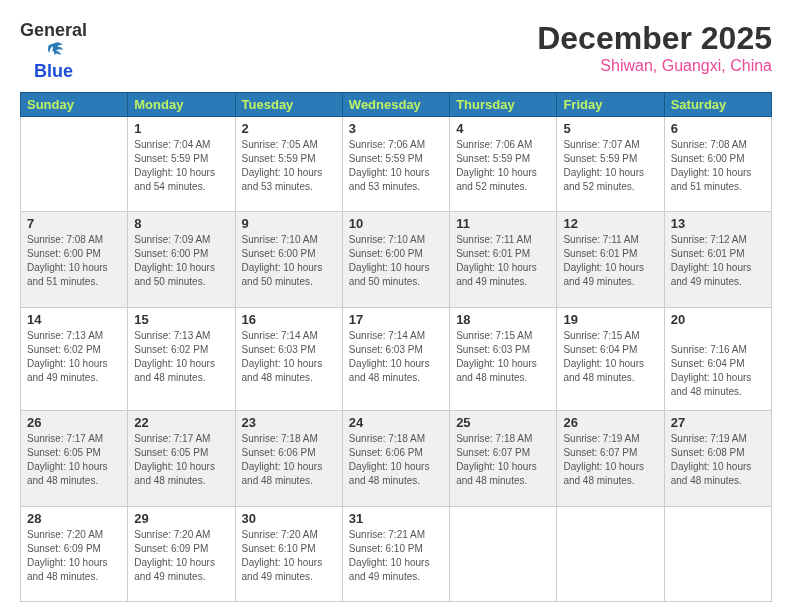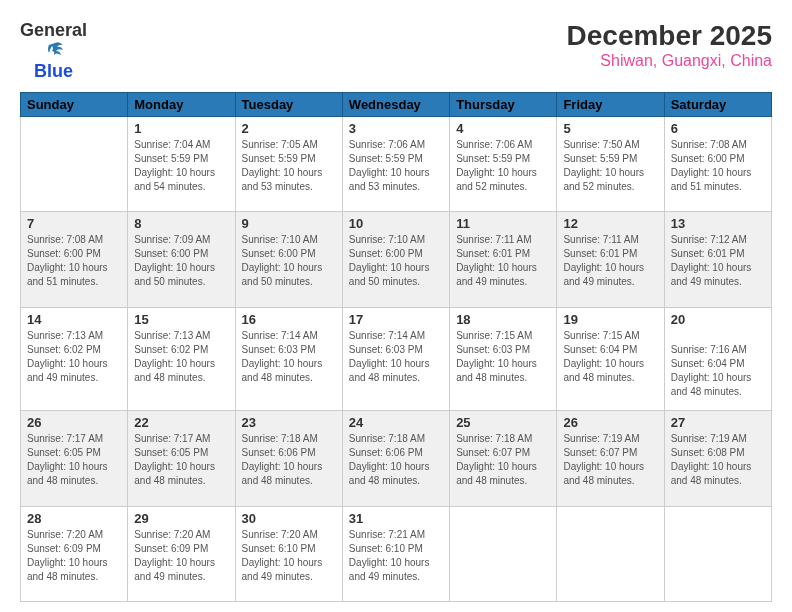--- a/index.html
+++ b/index.html
@@ -45,38 +45,38 @@
     }
     .logo-bird {
       width: 20px;
       height: 20px;
       margin-left: 2px;
     }
     .title-block {
       text-align: right;
     }
     .calendar-title {
-      font-size: 28px;
+      font-size: 32px;
       font-weight: bold;
       color: #333;
     }
     .calendar-subtitle {
       font-size: 16px;
       color: #ec4899;
     }
     .calendar {
       flex: 1;
       border: 1px solid #ccc;
       border-collapse: collapse;
       width: 100%;
       table-layout: fixed;
     }
     .calendar th {
       background-color: #2a7ab8;
-      color: #000000;
+      color: #bef264;
       text-align: left;
       padding: 4px 6px;
       font-size: 13px;
       border: 1px solid #1a5a8a;
     }
     .calendar td {
       vertical-align: top;
       padding: 4px 6px;
       border: 1px solid #ccc;
       font-size: 10.5px;
@@ -166,21 +166,21 @@
           </td>
           <td>
             <span class="day-number">4</span>
             <div class="day-info" style="white-space: pre-line;">Sunrise: 7:06 AM
 Sunset: 5:59 PM
 Daylight: 10 hours
 and 52 minutes.</div>
           </td>
           <td>
             <span class="day-number">5</span>
-            <div class="day-info" style="white-space: pre-line;">Sunrise: 7:50 AM
+            <div class="day-info" style="white-space: pre-line;">Sunrise: 7:07 AM
 Sunset: 5:59 PM
 Daylight: 10 hours
 and 52 minutes.</div>
           </td>
           <td>
             <span class="day-number">6</span>
             <div class="day-info" style="white-space: pre-line;">Sunrise: 7:08 AM
 Sunset: 6:00 PM
 Daylight: 10 hours
 and 51 minutes.</div>

